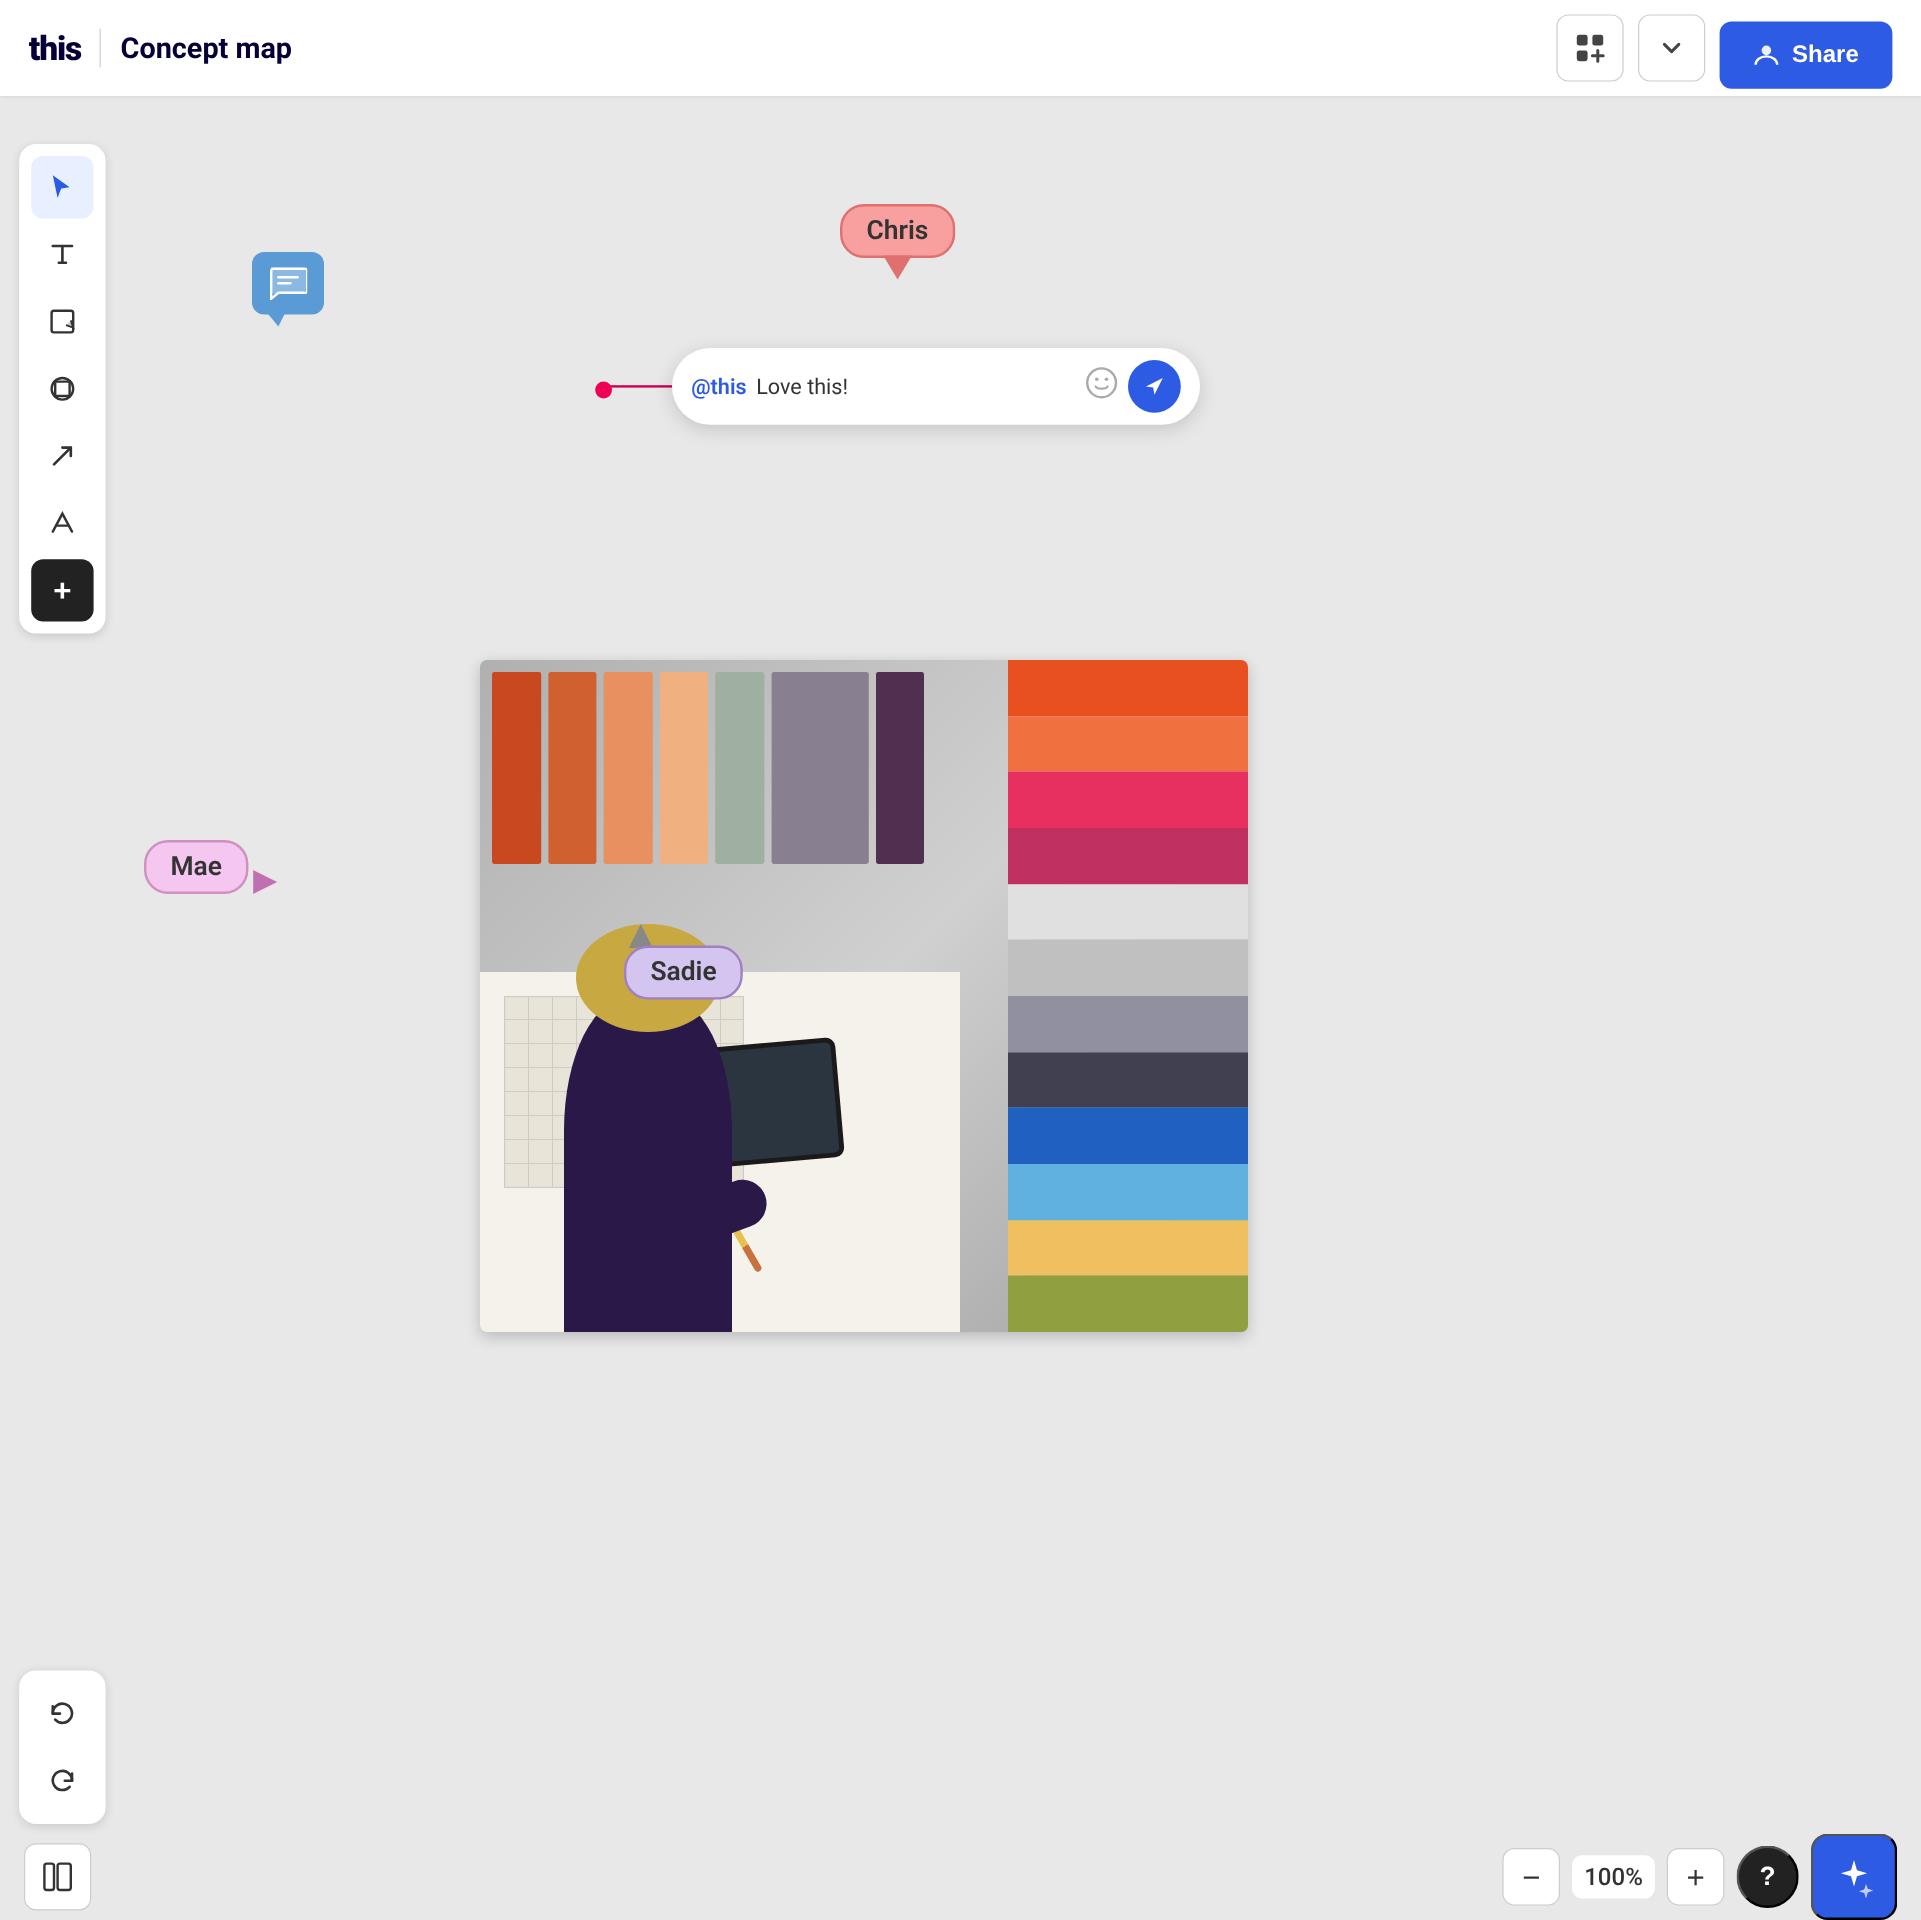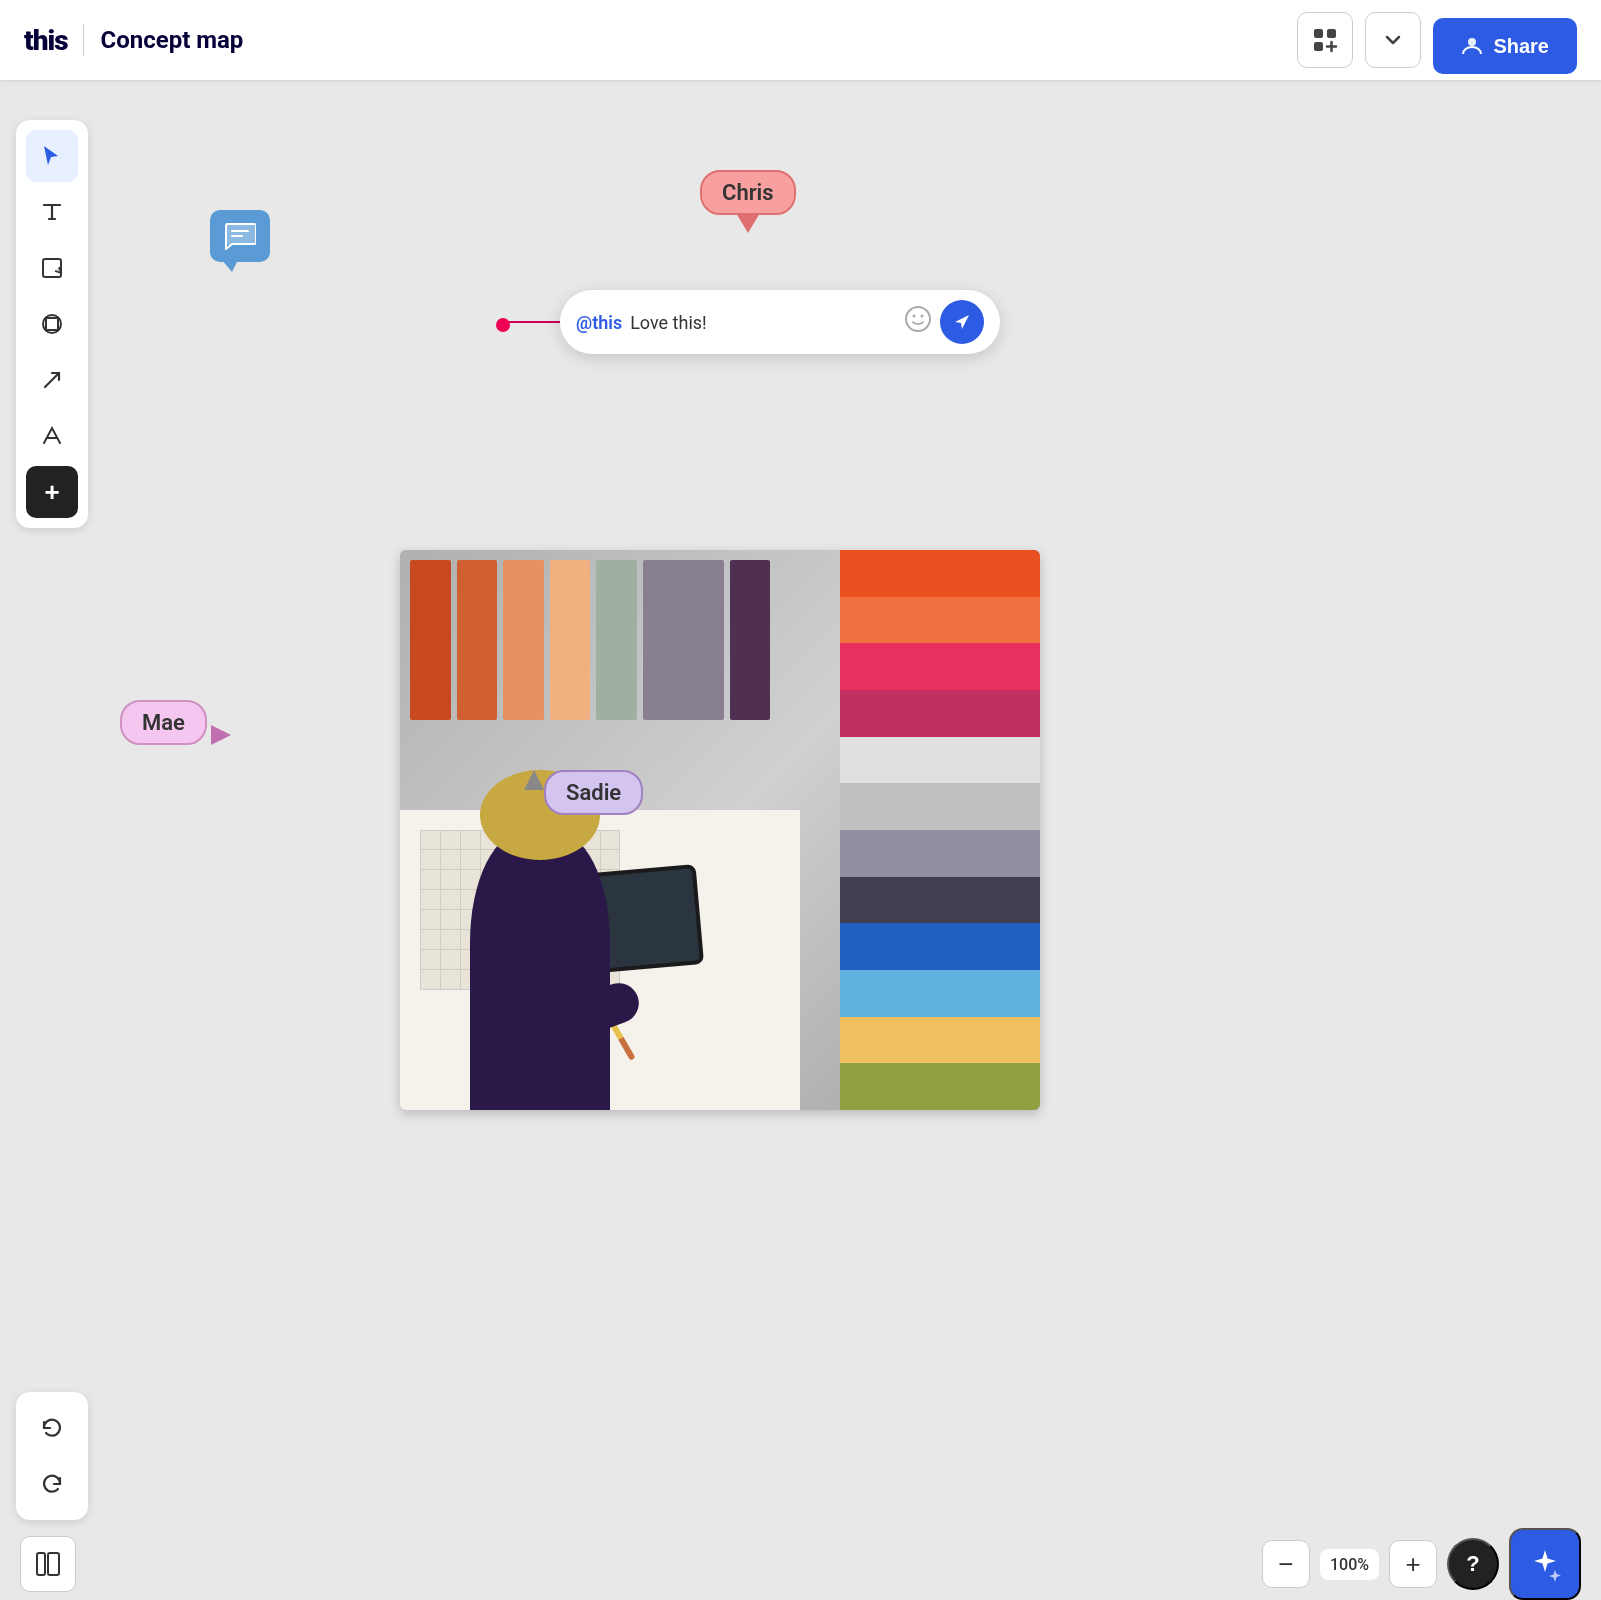--- a/index.html
+++ b/index.html
@@ -316,20 +316,21 @@
       margin-left: -4px;
     }
 
     
     .sadie-cursor {
       position: absolute;
       top: 700px;
       left: 530px;
       z-index: 200;
       display: flex;
+      flex-direction: column;
       align-items: flex-start;
     }
     .sadie-arrow {
       width: 0;
       height: 0;
       border-left: 10px solid transparent;
       border-right: 10px solid transparent;
       border-bottom: 20px solid #888;
       margin-bottom: -2px;
       margin-left: 4px;
@@ -408,21 +409,21 @@
       border-radius: 10px;
       border: 1.5px solid #ccc;
       display: flex;
       align-items: center;
       justify-content: center;
       cursor: pointer;
       font-size: 26px;
       color: #333;
     }
     .zoom-label {
-      font-size: 16px;
+      font-size: 20px;
       font-weight: 500;
       color: #333;
       min-width: 52px;
       text-align: center;
       background: #fff;
       border-radius: 8px;
       padding: 6px 10px;
     }
     .help-btn {
       width: 52px;

